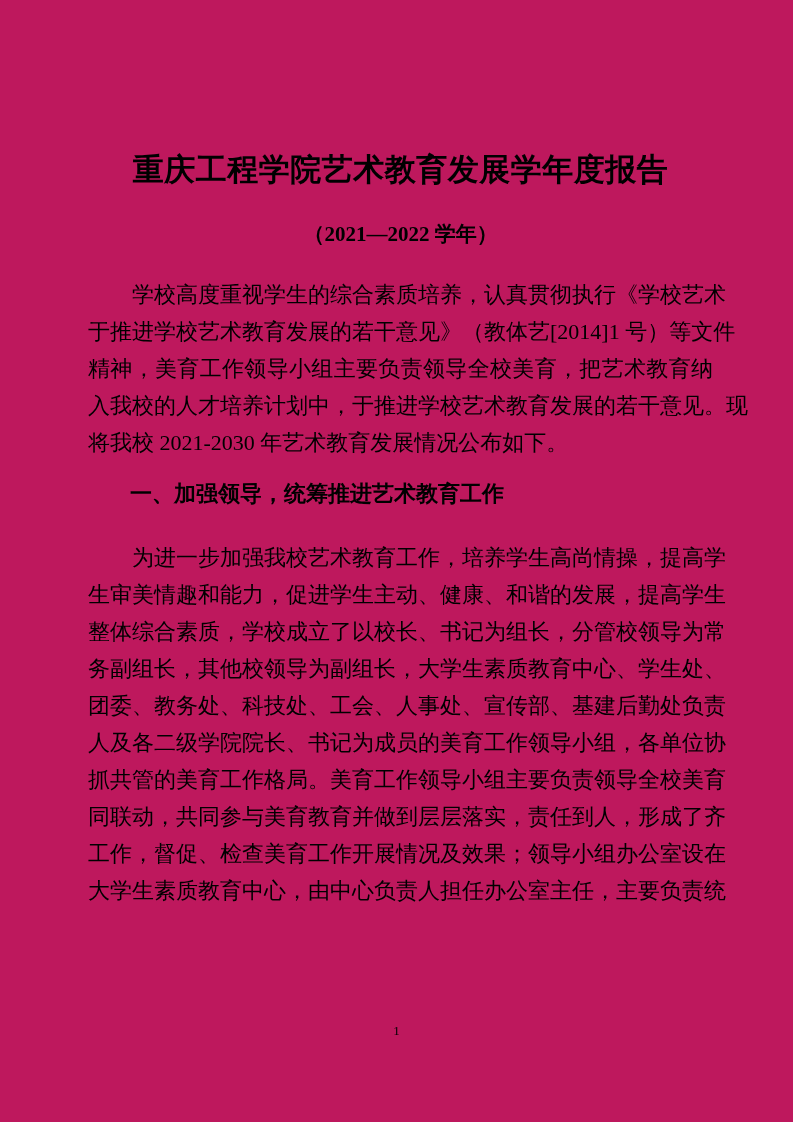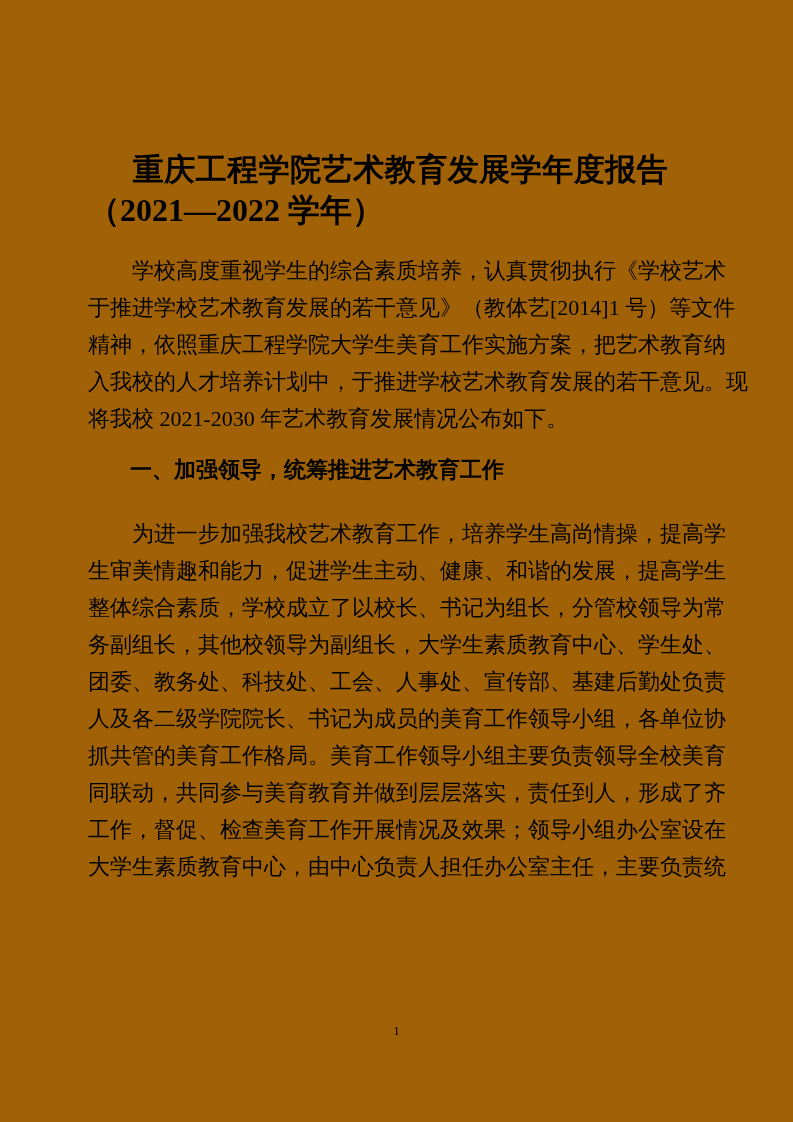--- a/index.html
+++ b/index.html
@@ -4,44 +4,46 @@
 <style>
   html, body {
     margin: 0;
     padding: 0;
     background: #ffffff;
   }
   .page {
     position: relative;
     width: 793px;
     height: 1122px;
-    background: #a16207;
+    background: #be185d;
     color: #000000;
     overflow: hidden;
     font-family: "Liberation Serif", "DejaVu Serif", serif;
   }
   .content {
     position: absolute;
     left: 88px;
     width: 625px;
     top: 0;
   }
   .report-title {
     margin-top: 150px;
     font-size: 31px;
     line-height: 40px;
     font-weight: bold;
     text-align: center;
     font-family: "Liberation Serif", "DejaVu Serif", serif;
     letter-spacing: 0.5px;
   }
   .report-subtitle {
-    font-size: 32px;
+    margin-top: 24px;
+    font-size: 21px;
     line-height: 40px;
     font-weight: bold;
+    text-align: center;
     font-family: "Liberation Serif", "DejaVu Serif", serif;
   }
   .paragraph {
     font-size: 22px;
   }
   .para-1 { margin-top: 22px; }
   .para-2 { margin-top: 30px; }
   .line {
     line-height: 37px;
     height: 37px;
@@ -82,21 +84,21 @@
 <div class="page">
   <div class="content">
 
     <div class="report-title">重庆工程学院艺术教育发展学年度报告</div>
 
     <div class="report-subtitle">（2021—2022 学年）</div>
 
     <div class="paragraph para-1">
       <div class="line first">学校高度重视学生的综合素质培养，认真贯彻执行《学校艺术</div>
       <div class="line">于推进学校艺术教育发展的若干意见》（教体艺[2014]1 号）等文件</div>
-      <div class="line">精神，依照重庆工程学院大学生美育工作实施方案，把艺术教育纳</div>
+      <div class="line">精神，美育工作领导小组主要负责领导全校美育，把艺术教育纳</div>
       <div class="line">入我校的人才培养计划中，于推进学校艺术教育发展的若干意见。现</div>
       <div class="line last">将我校 2021-2030 年艺术教育发展情况公布如下。</div>
     </div>
 
     <div class="section-heading">一、加强领导，统筹推进艺术教育工作</div>
 
     <div class="paragraph para-2">
       <div class="line first">为进一步加强我校艺术教育工作，培养学生高尚情操，提高学</div>
       <div class="line">生审美情趣和能力，促进学生主动、健康、和谐的发展，提高学生</div>
       <div class="line">整体综合素质，学校成立了以校长、书记为组长，分管校领导为常</div>

